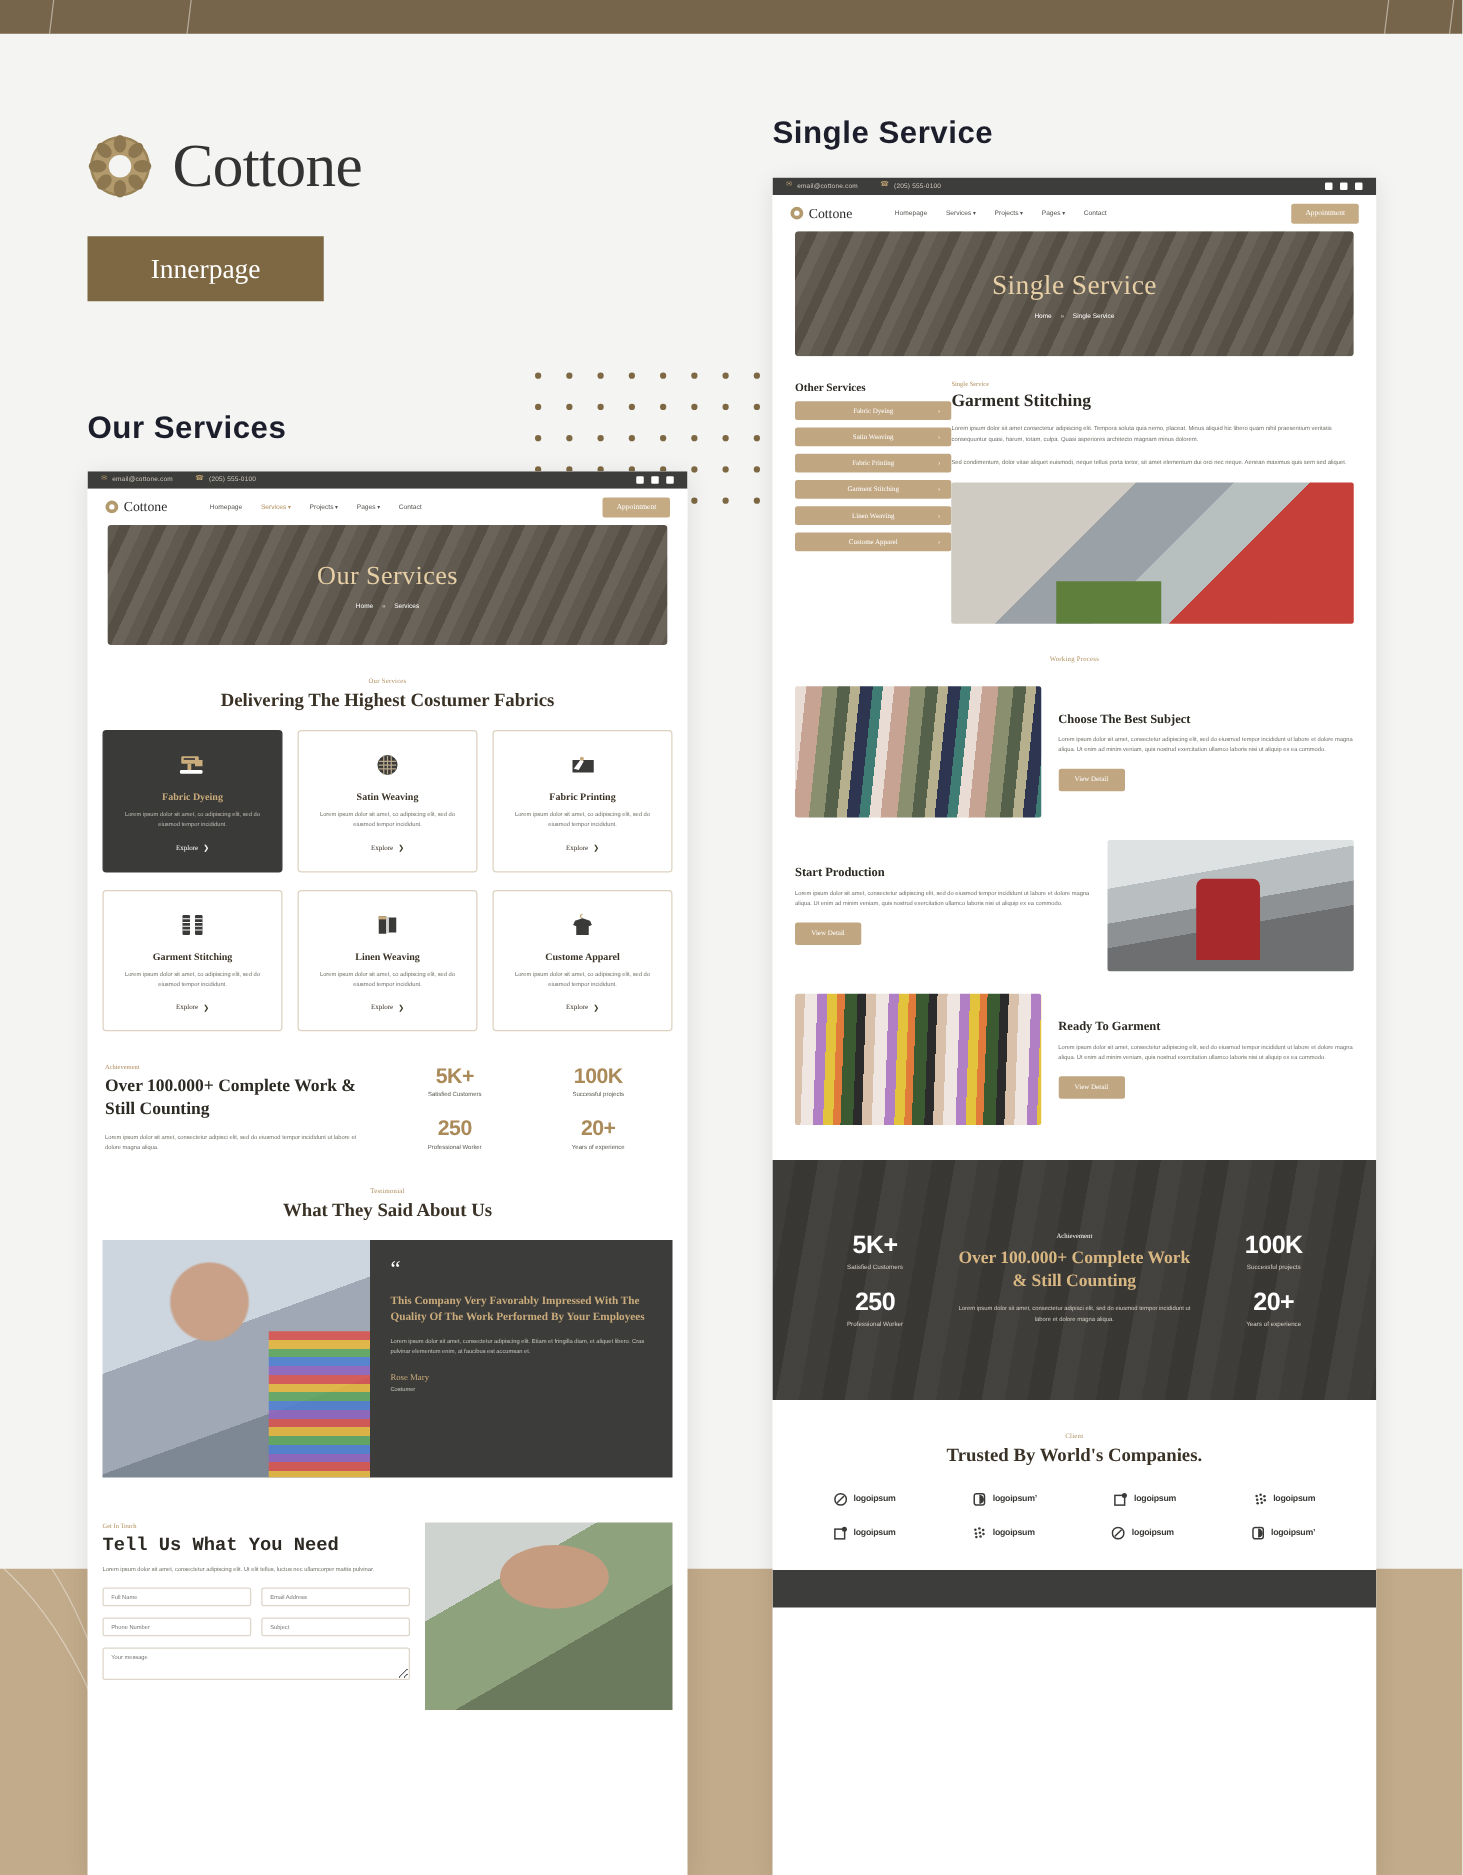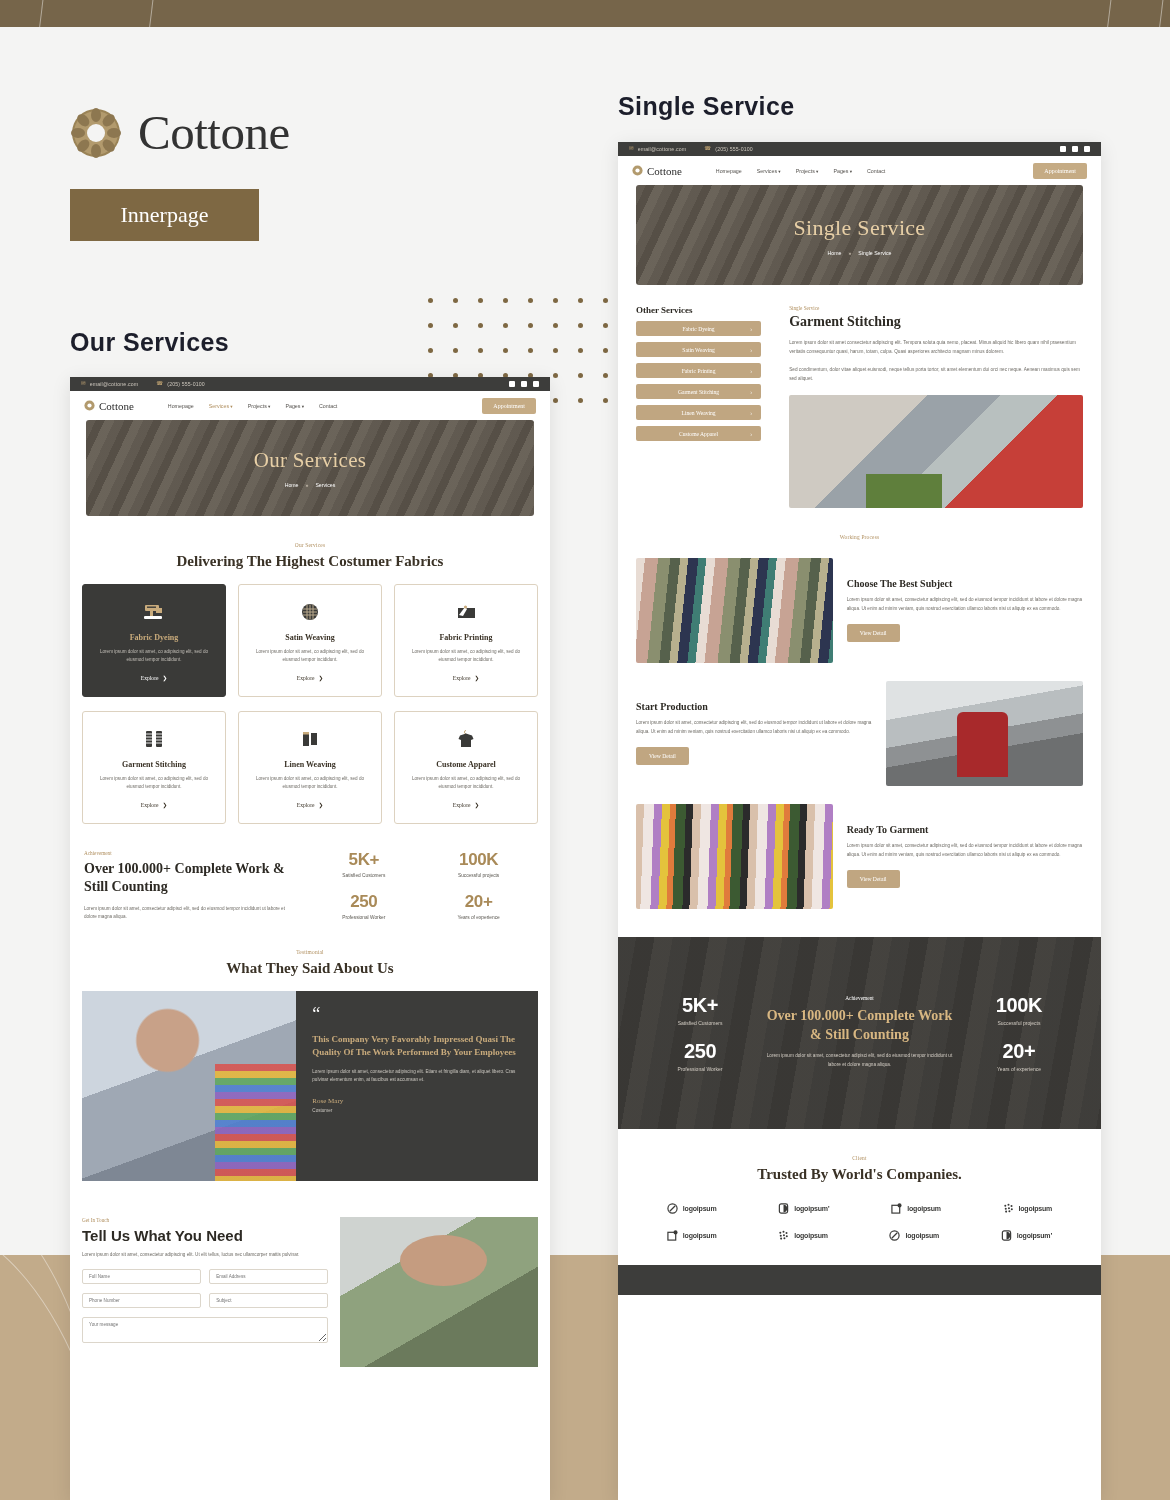--- a/index.html
+++ b/index.html
@@ -209,21 +209,21 @@
   .testi .who {
     font-family:"Liberation Serif", serif; color:#c9ab7c; font-size:7px; margin-top:12px;
   }
   .testi .role { font-size:4.6px; color:#cbc7c0; margin-top:3px; }
 
   
   .contact { display:flex; margin:36px 12px 0; gap:12px; }
   .contact .cl { width:54%; }
   .contact .eb { font-family:"Liberation Serif", serif; color:#b08f5f; font-size:5.2px; }
   .contact h2 {
-    font-family:Liberation Sans, sans-serif; font-size:15px; color:#2d2a24;
+    font-family:Liberation Mono, monospace; font-size:15px; color:#2d2a24;
     margin-top:4px; font-weight:700;
   }
   .contact p { font-size:4.6px; line-height:1.85; color:#6f6c66; margin-top:7px; }
   .frow { display:flex; gap:8px; margin-top:9px; }
   .fin {
     flex:1; height:15px; border:1px solid #dcd6cb; border-radius:2px;
     font-size:4.6px; color:#a9a49b; padding:0 6px; background:#fff;
     font-family:"Liberation Sans", sans-serif;
   }
   .ftext { width:100%; height:26px; padding-top:4px; }
@@ -231,21 +231,21 @@
     flex:1; min-height:150px;
     background:linear-gradient(150deg,#cfd3d0 0 30%,#8fa27e 30% 62%,#6b7a5c 62%);
     position:relative; overflow:hidden;
   }
   .contact .cr::before {
     content:""; position:absolute; left:30%; top:12%; width:44%; height:34%;
     border-radius:50%; background:#c59c80;
   }
 
   
-  .svc-layout { display:flex; gap:28px; padding:0 18px; margin-top:20px; }
+  .svc-layout { display:flex; gap:0; padding:0 18px; margin-top:20px; }
   .svc-side { width:28%; }
   .svc-side h3 {
     font-family:"Liberation Serif", serif; font-size:9px; color:#2d2a24;
     font-weight:700;
   }
   .svc-item {
     margin-top:6px; height:15px; background:#c0a681; border-radius:2px;
     display:flex; align-items:center; justify-content:center; position:relative;
     color:#fff; font-family:"Liberation Serif", serif; font-size:5.6px;
     cursor:pointer;
@@ -606,21 +606,21 @@
 
   <div style="margin-top:28px">
     <div class="eyebrow">Testimonial</div>
     <div class="sec-title">What They Said About Us</div>
   </div>
 
   <div class="testi">
     <div class="photo"></div>
     <div class="quote">
       <div class="qm">“</div>
-      <h3>This Company Very Favorably Impressed Quasi The Quality Of The Work Performed By Your Employees</h3>
+      <h3>This Company Very Favorably Impressed With The Quality Of The Work Performed By Your Employees</h3>
       <p>Lorem ipsum dolor sit amet, consectetur adipiscing elit. Etiam et fringilla diam, et aliquet libero. Cras pulvinar elementum enim, at faucibus est accumsan et.</p>
       <div class="who">Rose Mary</div>
       <div class="role">Costumer</div>
     </div>
   </div>
 
   <div class="contact">
     <div class="cl">
       <div class="eb">Get In Touch</div>
       <h2>Tell Us What You Need</h2>

